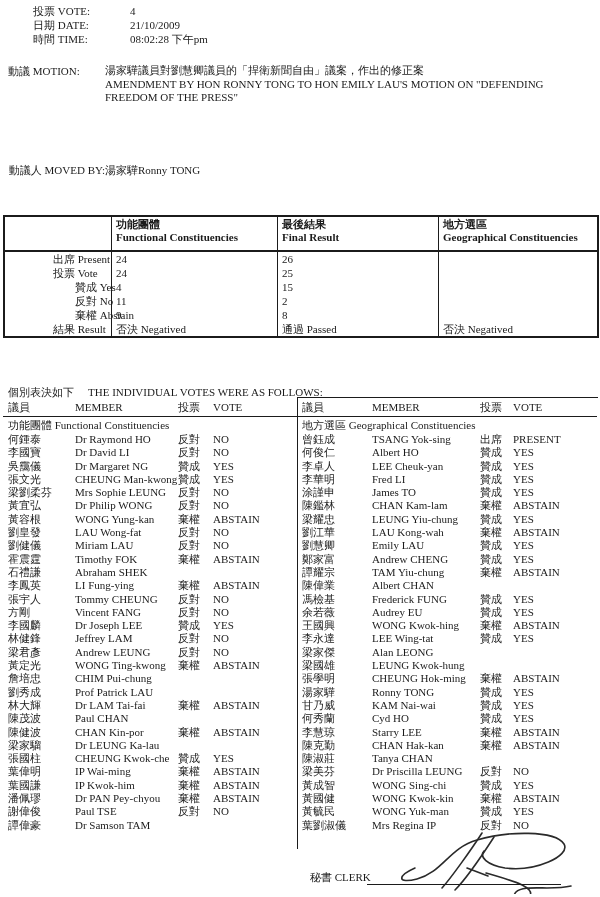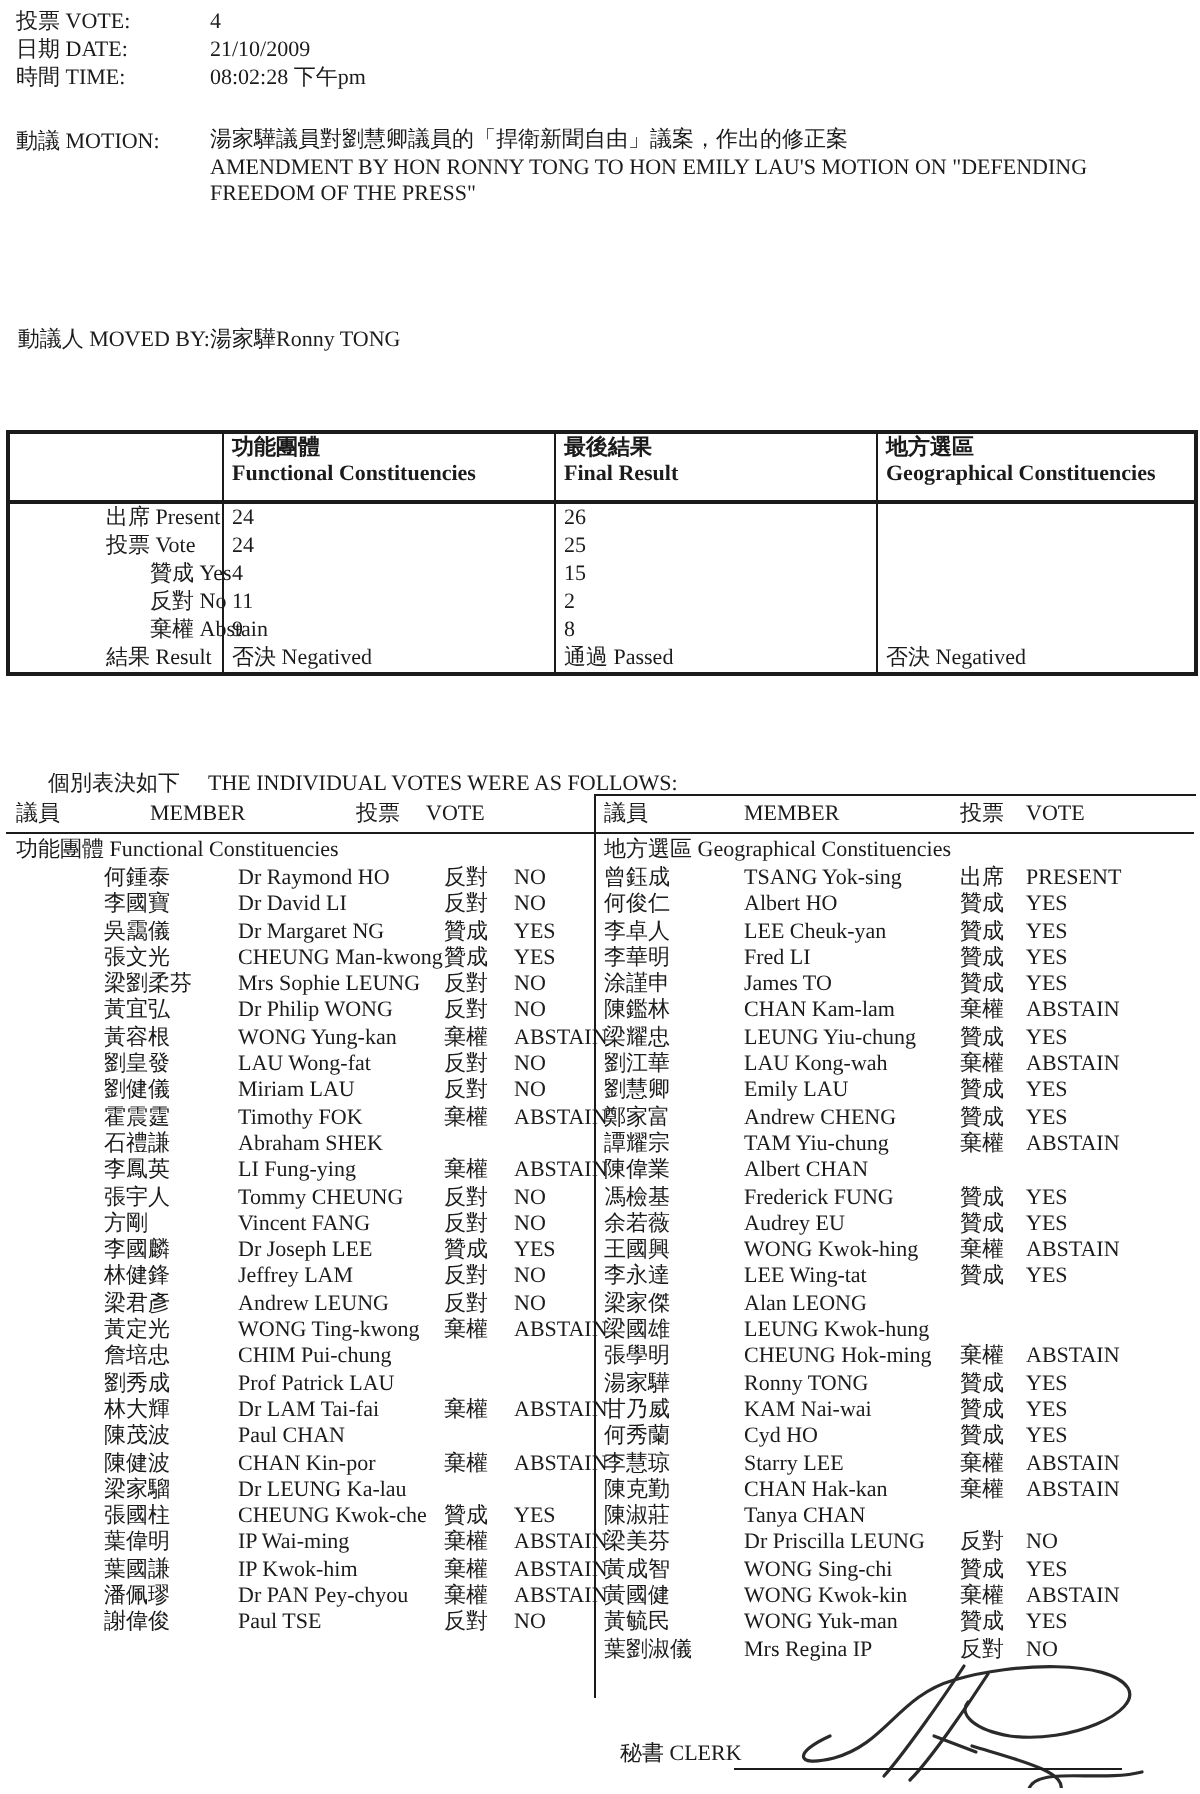--- a/index.html
+++ b/index.html
@@ -4,55 +4,55 @@
 <style>
   html,body{margin:0;padding:0;}
   body{
     width:600px;height:897px;background:#ffffff;color:#1b1b1b;
     font-family:"Liberation Serif","DejaVu Serif",serif;font-size:11px;
     position:relative;overflow:hidden;
   }
   
   .info-block{position:absolute;top:4px;left:8px;}
   .info-row{display:flex;line-height:14px;}
-  .info-label{width:97px;flex:0 0 97px;}
+  .info-label{width:97px;flex:0 0 97px;margin-left:25px;}
   
   .motion-block{position:absolute;top:64px;left:8px;display:flex;}
   .motion-label{width:97px;flex:0 0 97px;line-height:14px;}
   .motion-value{width:486px;line-height:13.5px;}
   
   .movedby-block{position:absolute;top:163px;left:8px;display:flex;line-height:14px;}
   .movedby-label{width:97px;flex:0 0 97px;text-align:right;}
   
   .sum-table{position:absolute;top:215px;left:3px;width:592px;border:2px solid #1b1b1b;}
   .sum-header{display:grid;grid-template-columns:106px 166px 161px 1fr;height:33px;border-bottom:2px solid #1b1b1b;}
   .sum-hcell{border-left:1.5px solid #1b1b1b;padding:1px 4px;line-height:12.5px;font-weight:bold;}
   .sum-hcell:first-child{border-left:none;}
   .sum-body{}
   .sum-row{display:grid;grid-template-columns:106px 166px 161px 1fr;line-height:14px;}
   .sum-cell{border-left:1.5px solid #1b1b1b;padding:0 4px;white-space:pre;}
   .sum-cell:first-child{border-left:none;padding-left:48px;}
   
-  .iv-heading{position:absolute;top:386px;left:8px;display:flex;line-height:13px;margin-left:16px;}
+  .iv-heading{position:absolute;top:386px;left:8px;display:flex;line-height:13px;}
   .iv-heading-zh{width:80px;flex:0 0 80px;}
   .iv-header{position:absolute;display:grid;line-height:13px;}
   .iv-header-left{top:401px;left:8px;width:289px;grid-template-columns:67px 103px 35px 1fr;}
   .iv-header-right{top:401px;left:302px;width:296px;grid-template-columns:70px 108px 33px 1fr;}
   .hline{position:absolute;border-top:1.5px solid #1b1b1b;height:0;}
   .line-under-header{top:416px;left:3px;width:594px;}
   .line-right-top{top:397px;left:297px;width:301px;}
   .vdivider{position:absolute;left:297px;top:397px;width:0;height:452px;border-left:1.5px solid #1b1b1b;}
   .iv-group{position:absolute;top:419px;line-height:13px;white-space:nowrap;}
   .iv-group-left{left:8px;}
   .iv-group-right{left:302px;}
   .iv-rows{position:absolute;top:433px;}
   .iv-rows-left{left:8px;width:289px;}
   .iv-rows-right{left:302px;width:296px;}
   .iv-row{display:grid;height:13.3px;line-height:13.3px;white-space:nowrap;}
-  .iv-rows-left .iv-row{grid-template-columns:67px 103px 35px 1fr;margin-left:44px;}
+  .iv-rows-left .iv-row{grid-template-columns:67px 103px 35px 1fr;}
   .iv-rows-right .iv-row{grid-template-columns:70px 108px 33px 1fr;}
   
   .clerk-label{position:absolute;top:871px;left:310px;line-height:13px;}
   .clerk-line{top:884px;left:367px;width:194px;}
   .signature{position:absolute;left:385px;top:828px;width:190px;height:66px;}
   .signature svg{display:block;width:100%;height:100%;}
 </style>
 </head>
 <body>
 
@@ -374,20 +374,26 @@
         <span>ABSTAIN</span>
       </div>
 
       <div class="iv-row">
         <span>謝偉俊</span>
         <span>Paul TSE</span>
         <span>反對</span>
         <span>NO</span>
       </div>
 
+      <div class="iv-row">
+        <span>譚偉豪</span>
+        <span>Dr Samson TAM</span>
+        <span></span>
+        <span></span>
+      </div>
     </div>
 
   <div class="iv-rows iv-rows-right">
 
       <div class="iv-row">
         <span>曾鈺成</span>
         <span>TSANG Yok-sing</span>
         <span>出席</span>
         <span>PRESENT</span>
       </div>

